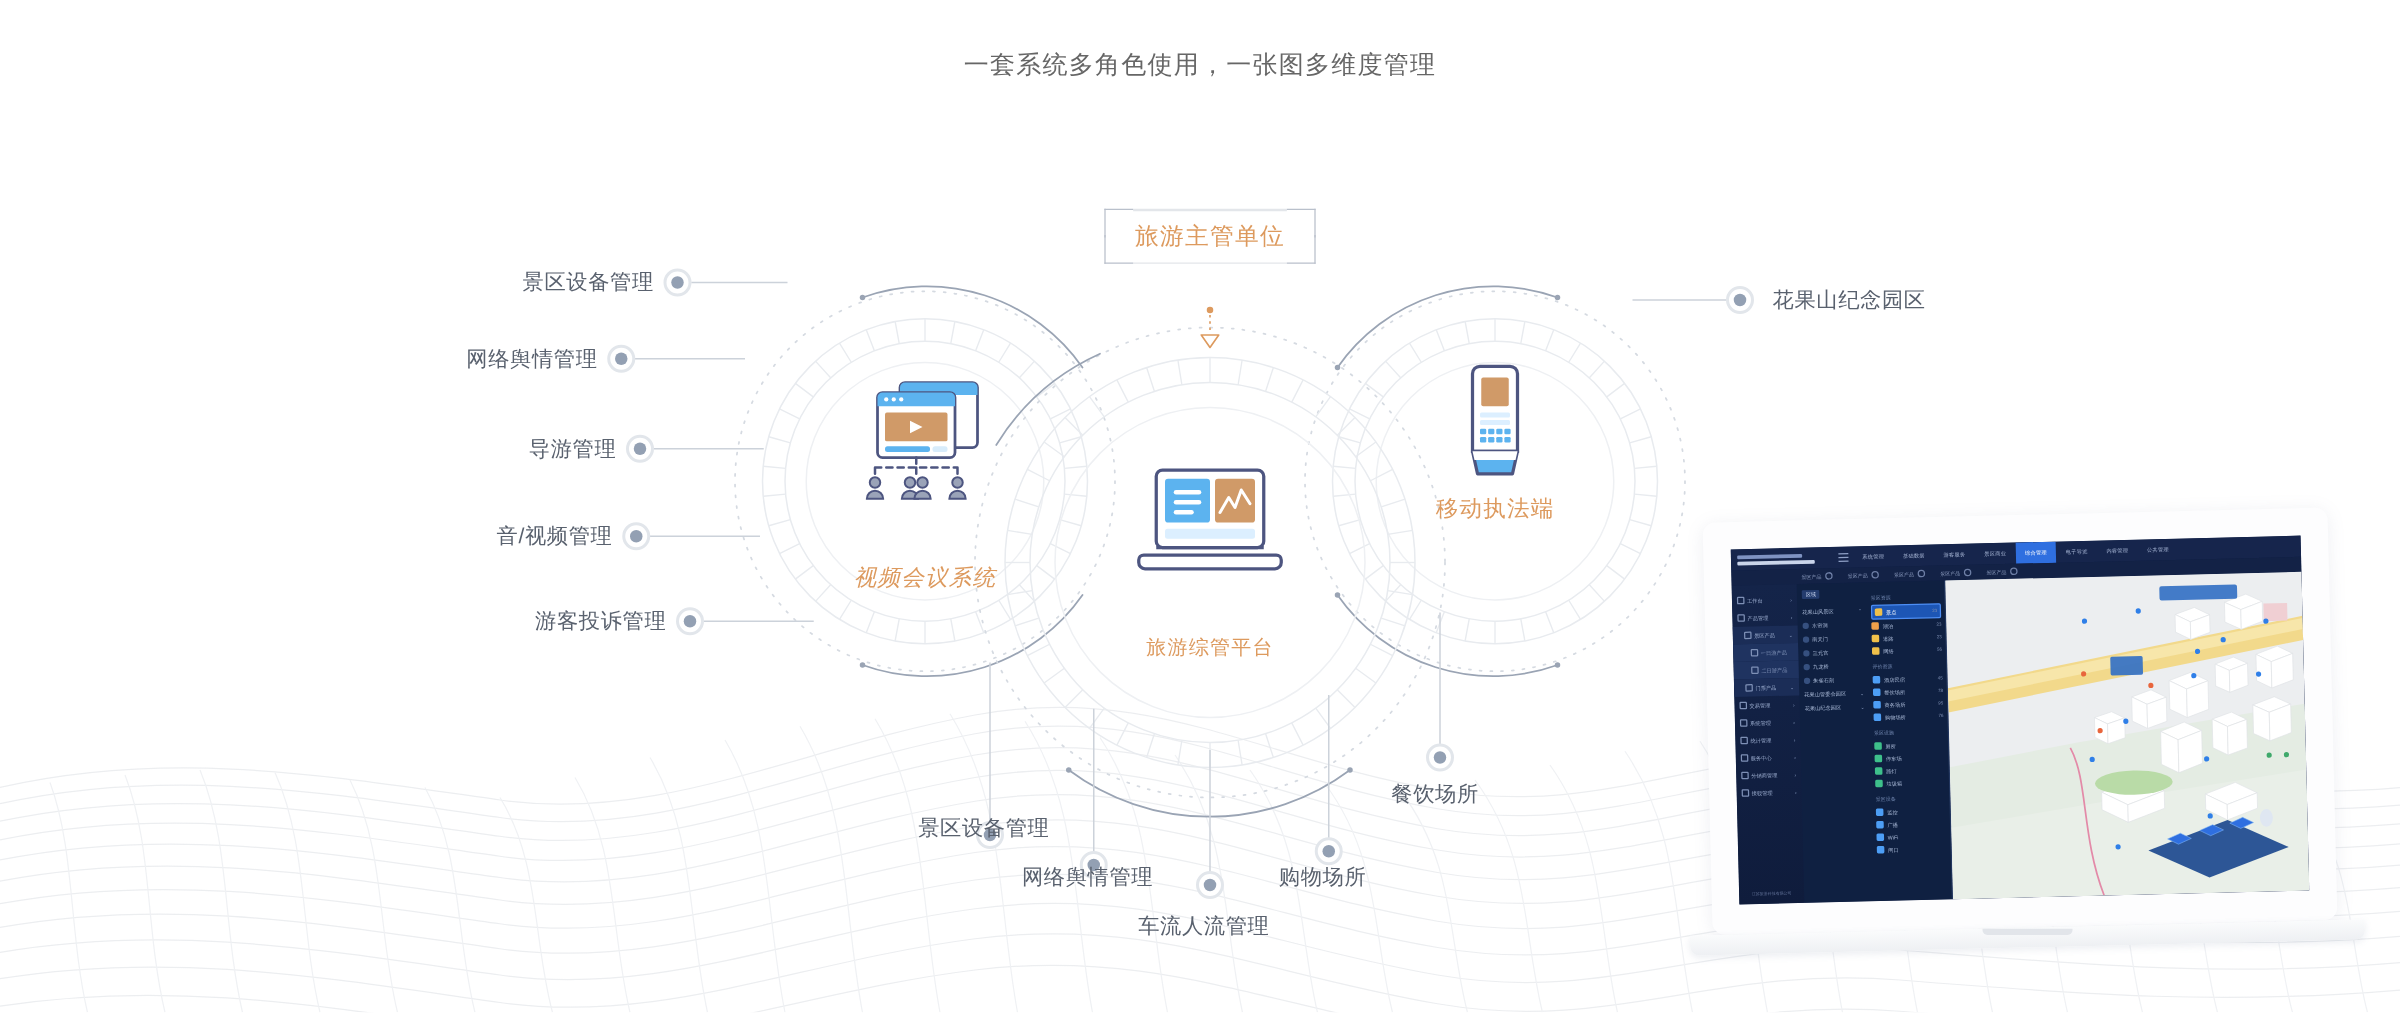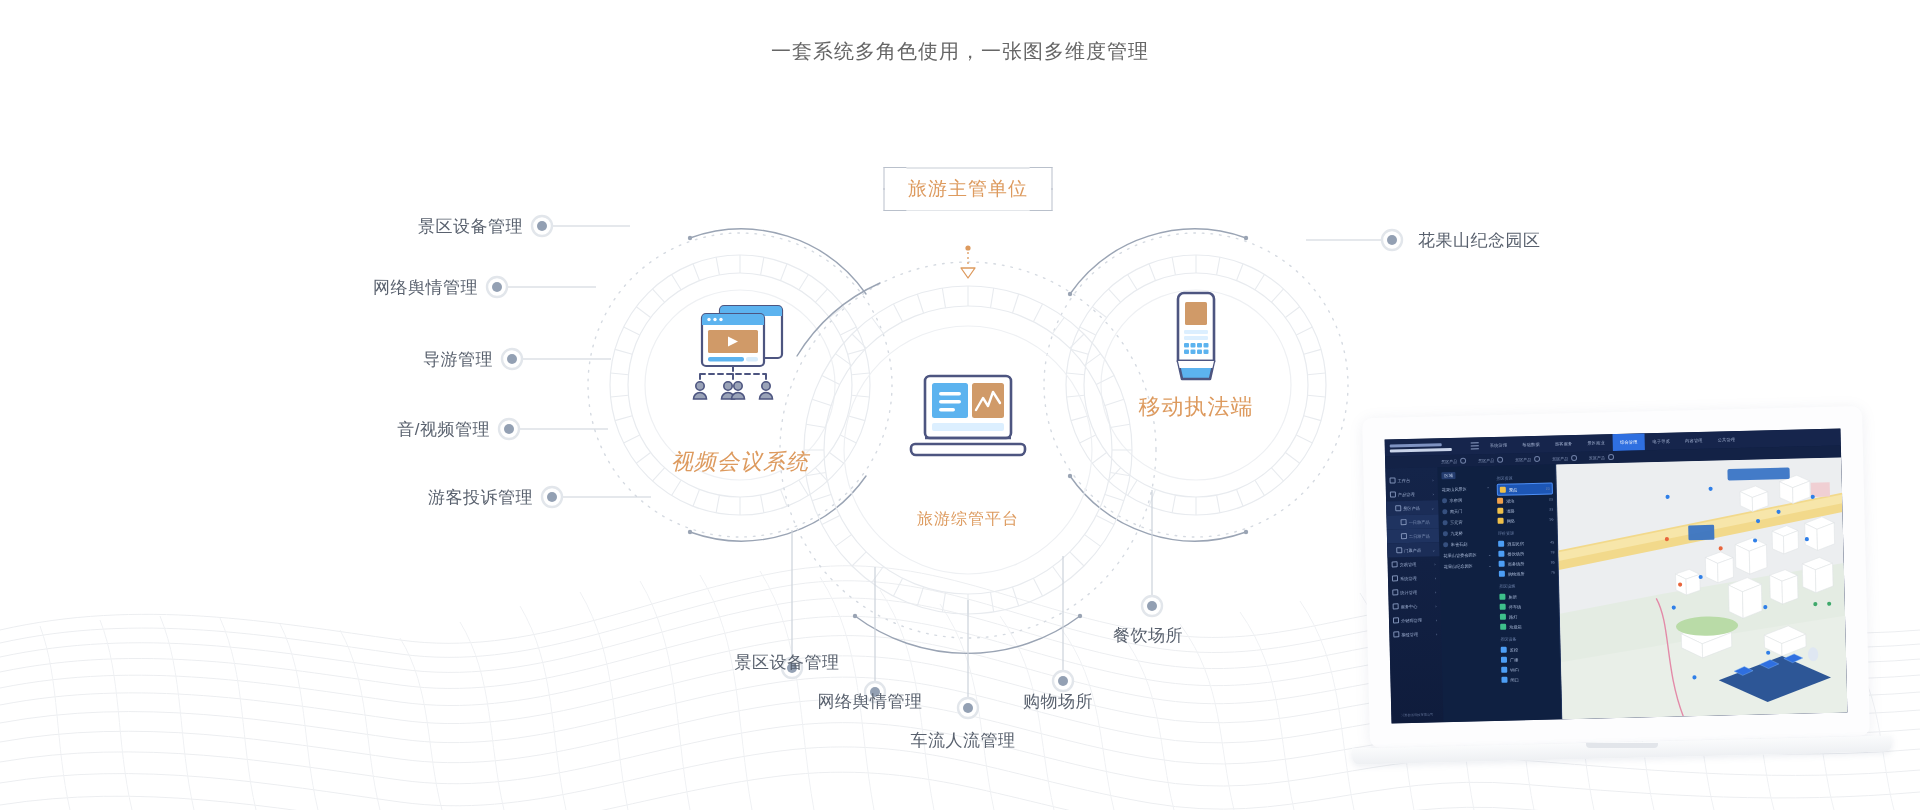--- a/index.html
+++ b/index.html
@@ -36,21 +36,21 @@
     position:absolute;
     font-size:17px;color:#59616e;white-space:nowrap;
     letter-spacing:.5px;
   }
   .lbl.r{transform:translate(-100%,-50%);}
   .lbl.l{transform:translate(0,-50%);}
   .lbl.c{transform:translate(-50%,0);}
 
   .ring-label{
     position:absolute;
-    font-size:22px;color:#dd9a5e;white-space:nowrap;letter-spacing:1px;
+    font-size:18px;color:#dd9a5e;white-space:nowrap;letter-spacing:1px;
     transform:translate(-50%,-50%);
   }
   .ring-label.big{font-size:16px;}
 
   
   .topbox{
     position:absolute;left:968px;top:189px;transform:translate(-50%,-50%);
     width:167px;height:42px;
     display:flex;align-items:center;justify-content:center;
     font-size:19px;color:#dd9a5e;letter-spacing:1px;

